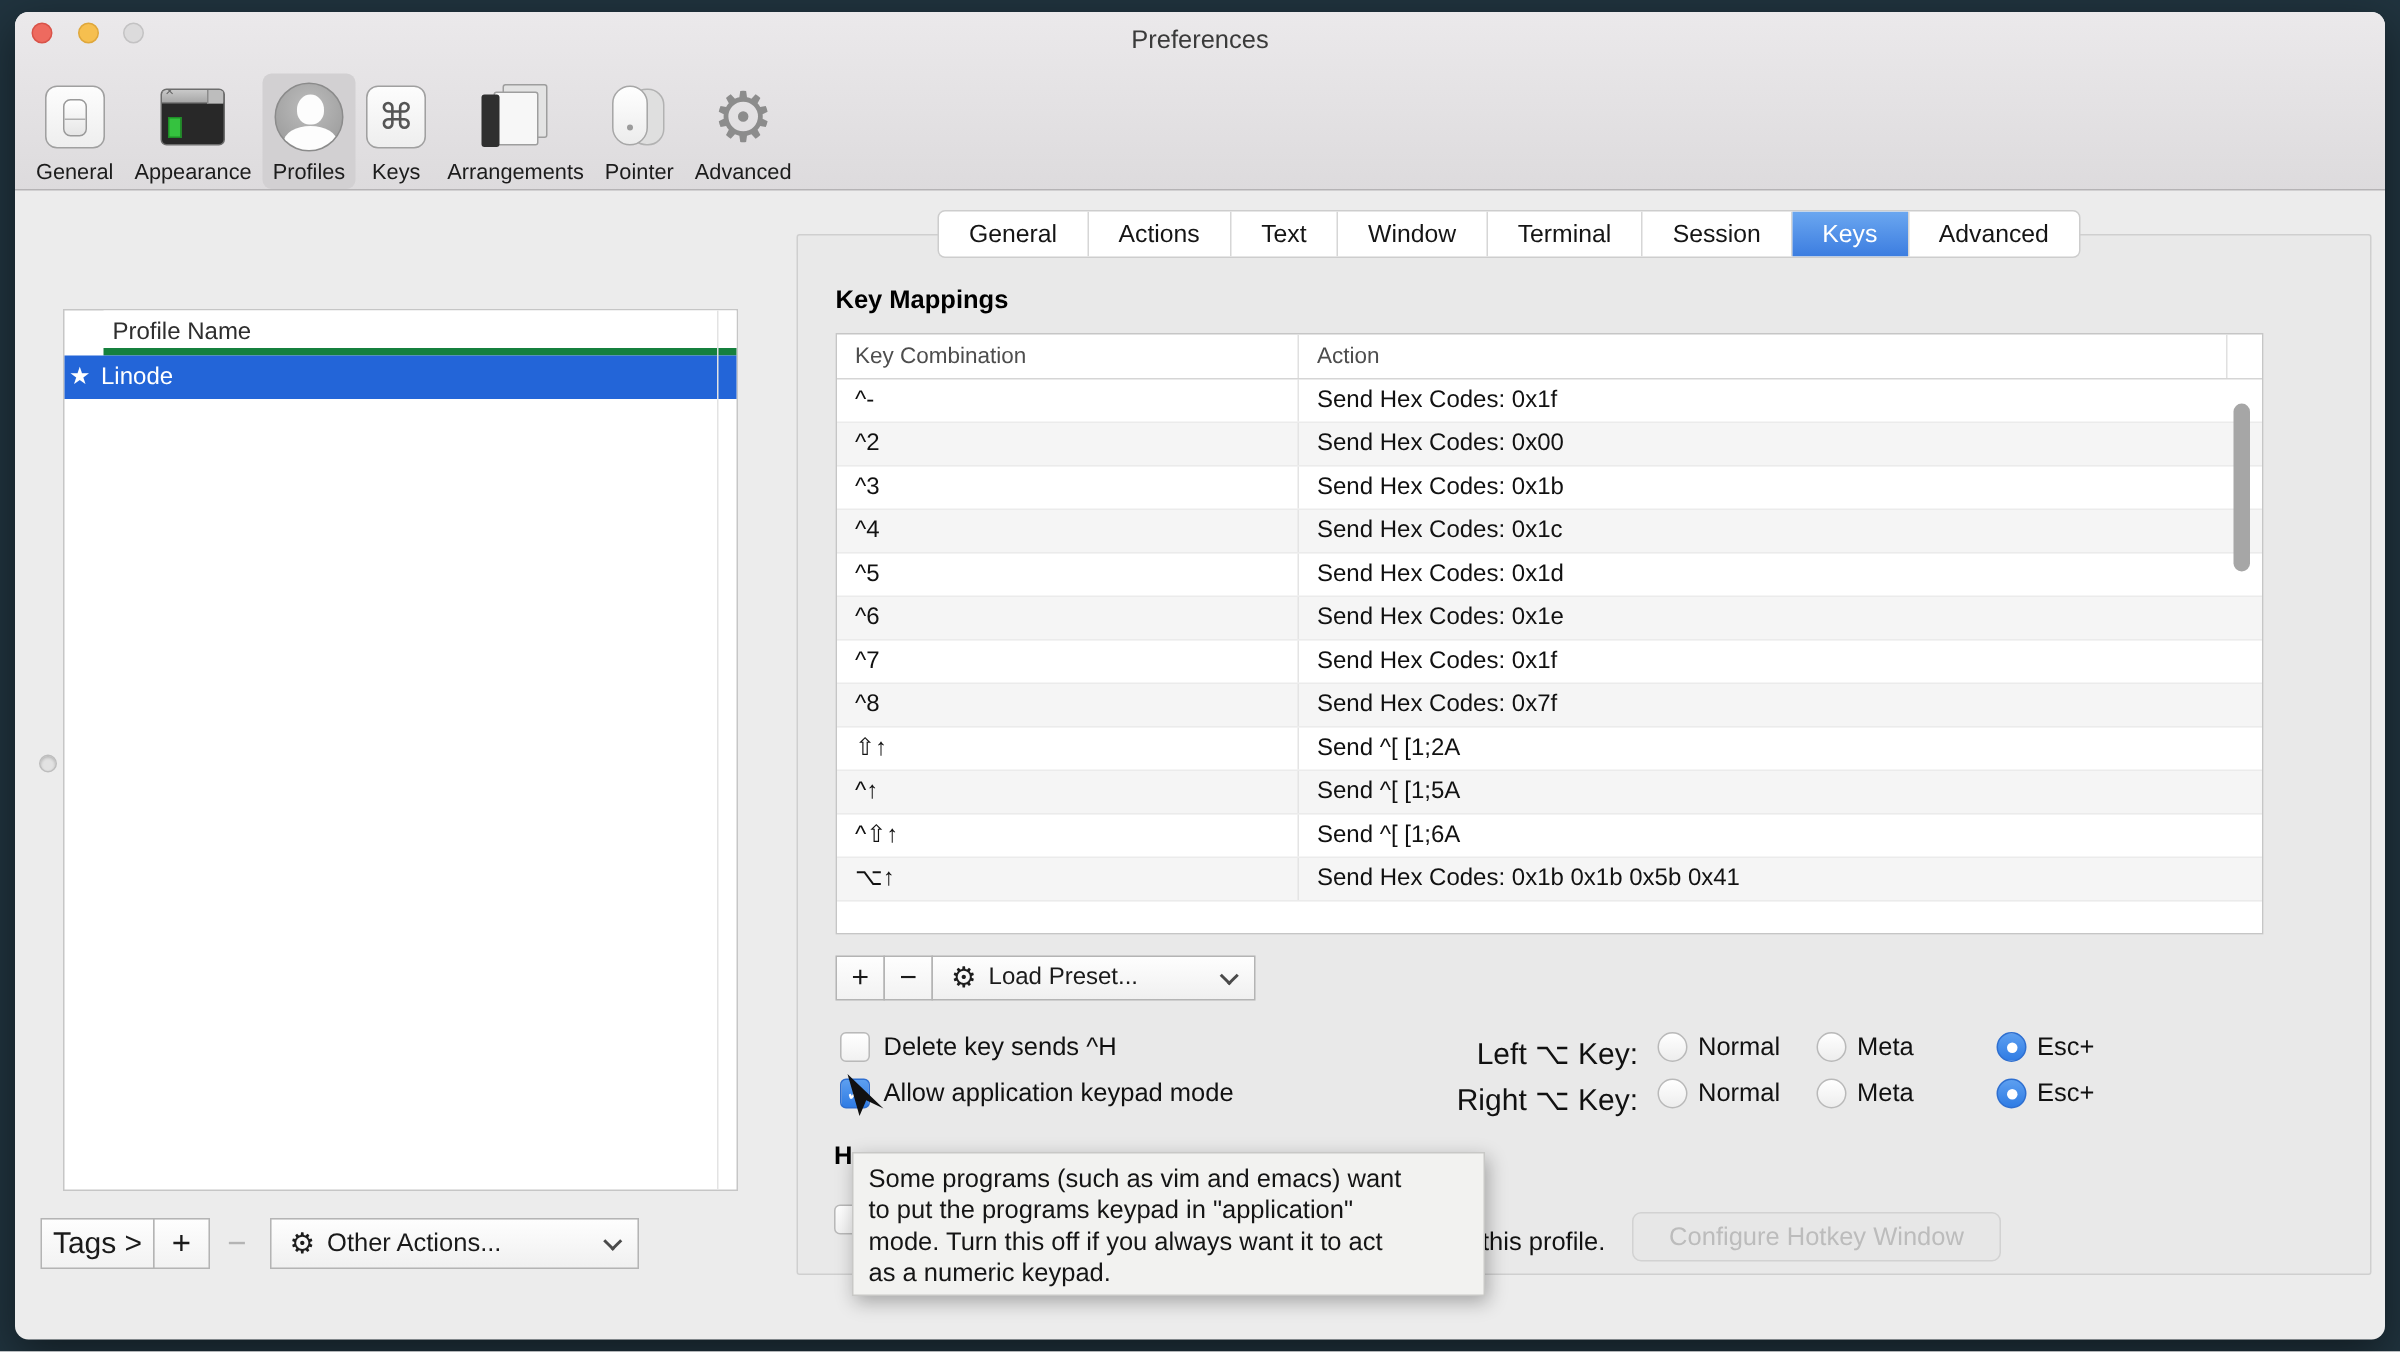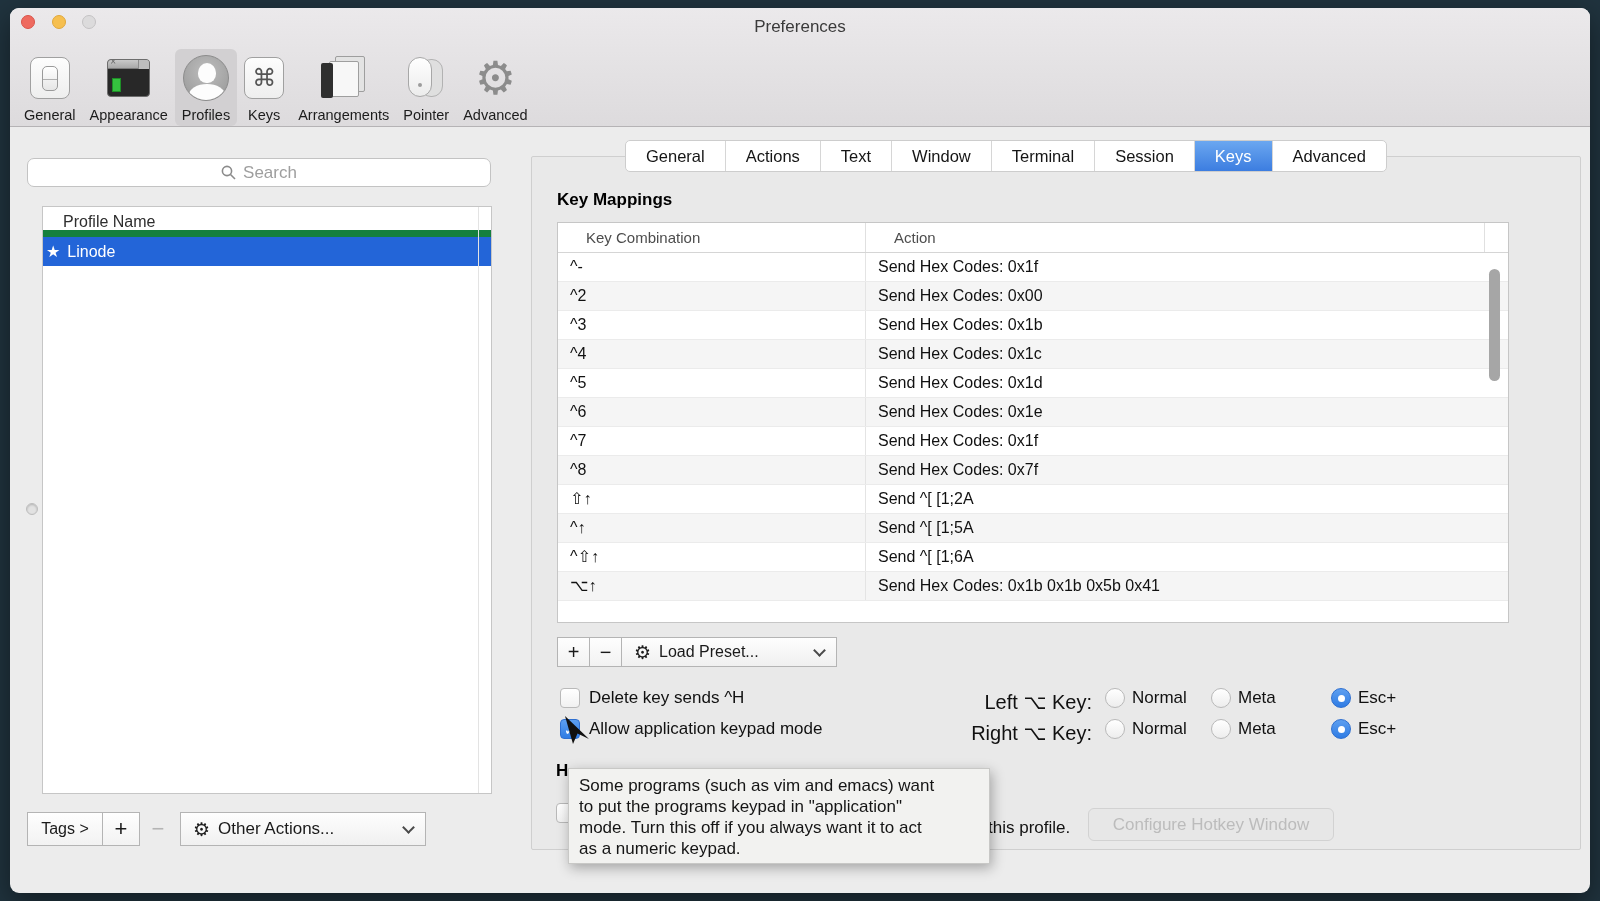--- a/index.html
+++ b/index.html
@@ -54,28 +54,28 @@
   .ic-pointer .dot { position:absolute; left:10px; top:26px; width:4px; height:4px; border-radius:50%; background:#9c9c9c; }
   .ic-adv { font-size:46px; line-height:46px; color:#8c8c8c; }
 
   
   .search { position:absolute; left:17px; top:150px; width:464px; height:29px; background:#fff;
             border:1px solid #c3c3c3; border-radius:7px; display:flex; align-items:center; justify-content:center; gap:7px; }
   .search span { font-size:17px; color:#9e9e9e; }
   .plist { position:absolute; left:32px; top:198px; width:450px; height:588px; background:#fff;
            border:1px solid #c6c6c6; }
   .plist::after { content:""; position:absolute; top:0; bottom:0; left:435px; border-left:1px solid #e3e3e3; }
-  .plist-header { height:30px; line-height:30px; padding-left:20px; font-size:16px; color:#2e2e2e;
-                  border-bottom:7px solid #15803d; background:#fff; }
+  .plist-header { height:30px; line-height:30px; padding-left:6px; font-size:16px; color:#2e2e2e;
+                  border-bottom:5px solid #15803d; background:#fff;margin-left:26px; }
   .prow { height:29px; line-height:29px; padding-left:3px; font-size:16px; }
   .prow.sel { background:#2365d8; color:#fff; }
   .prow .star { margin-right:7px; }
   .btn { background:linear-gradient(#fefefe,#f2f2f2); border:1px solid #b4b4b4; color:#1a1a1a;
          display:flex; align-items:center; justify-content:center; }
-  .tags-btn   { position:absolute; left:17px; top:804px; width:76px; height:34px; font-size:16px; }
+  .tags-btn   { position:absolute; left:17px; top:804px; width:76px; height:34px; font-size:20px; }
   .plus-btn-s { position:absolute; left:92px; top:804px; width:38px; height:34px; font-size:22px; font-weight:300; }
   .minus-dis  { position:absolute; left:130px; top:804px; width:36px; height:34px; display:flex; align-items:center; justify-content:center;
                 color:#b4b4b4; font-size:22px; }
   .actions-dd { position:absolute; left:170px; top:804px; width:246px; height:34px; display:flex; align-items:center;
                 gap:8px; padding:0 12px; background:linear-gradient(#fefefe,#f0f0f0); border:1px solid #b4b4b4; font-size:17px; }
   .gear-s { font-size:19px; color:#1d1d1d; line-height:1; }
   .chev { width:9px; height:9px; border-right:2px solid #4a4a4a; border-bottom:2px solid #4a4a4a;
           transform:rotate(45deg); margin-top:-4px; margin-left:auto; }
   .edge-dot { position:absolute; left:16px; top:495px; width:12px; height:12px; border-radius:50%;
               background:#e2e2e2; border:1px solid #bdbdbd; box-shadow:inset 0 1px 2px rgba(0,0,0,.2); }
@@ -87,21 +87,21 @@
           background:#fff; border:1px solid #cdcdcd; border-radius:5px; overflow:hidden; }
   .seg { padding:0 20px; line-height:31px; font-size:16.5px; border-right:1px solid #d6d6d6; color:#151515; white-space:nowrap; }
   .seg:last-child { border-right:none; }
   .seg.sel { background:linear-gradient(#6ba7f0,#3c7de0); color:#fff; }
 
   .km-title { position:absolute; left:547px; top:182px; font-size:17px; font-weight:bold; color:#000; }
 
   .table { position:absolute; left:547px; top:214px; width:952px; height:401px; background:#fff;
            border:1px solid #c6c6c6; }
   .thead { height:30px; display:flex; border-bottom:1px solid #d5d5d5; position:relative; }
-  .th { font-size:15px; color:#4d4d4d; line-height:29px; padding-left:28px; }
+  .th { font-size:15px; color:#4d4d4d; line-height:29px; padding-left:12px; }
   .th.key { width:308px; border-right:1px solid #e0e0e0; }
   .th.act { flex:1; }
   .thead::after { content:""; position:absolute; left:926px; top:0; bottom:0; border-left:1px solid #e0e0e0; }
   .trow { height:29px; display:flex; border-bottom:1px solid #ebebeb; }
   .trows .trow:nth-child(even) { background:#f5f5f5; }
   .tc { font-size:16px; color:#111; line-height:28px; padding-left:12px; white-space:nowrap; }
   .tc.key { width:308px; border-right:1px solid #e4e4e4; }
   .tc.act { flex:1; }
   .vthumb { position:absolute; right:8px; top:46px; width:11px; height:112px; border-radius:6px; background:#a6a6a6; }
 
@@ -206,27 +206,20 @@
         </div>
         <div class="titem">
           <div class="ticon">
               <div class="ic-adv">⚙</div>
             </div>
           <div class="tlabel">Advanced</div>
         </div>
       </div>
     </div>
 
-    <div class="search">
-      <svg width="15" height="15" viewBox="0 0 15 15">
-        <circle cx="6" cy="6" r="4.6" fill="none" stroke="#8b8b8b" stroke-width="1.6"></circle>
-        <line x1="9.5" y1="9.5" x2="14" y2="14" stroke="#8b8b8b" stroke-width="1.6"></line>
-      </svg>
-      <span>Search</span>
-    </div>
 
     <div class="plist">
       <div class="plist-header">Profile Name</div>
       <div class="prow sel">
         <span class="star">★</span><span>Linode</span>
       </div>
     </div>
 
     <div class="edge-dot"></div>
 

